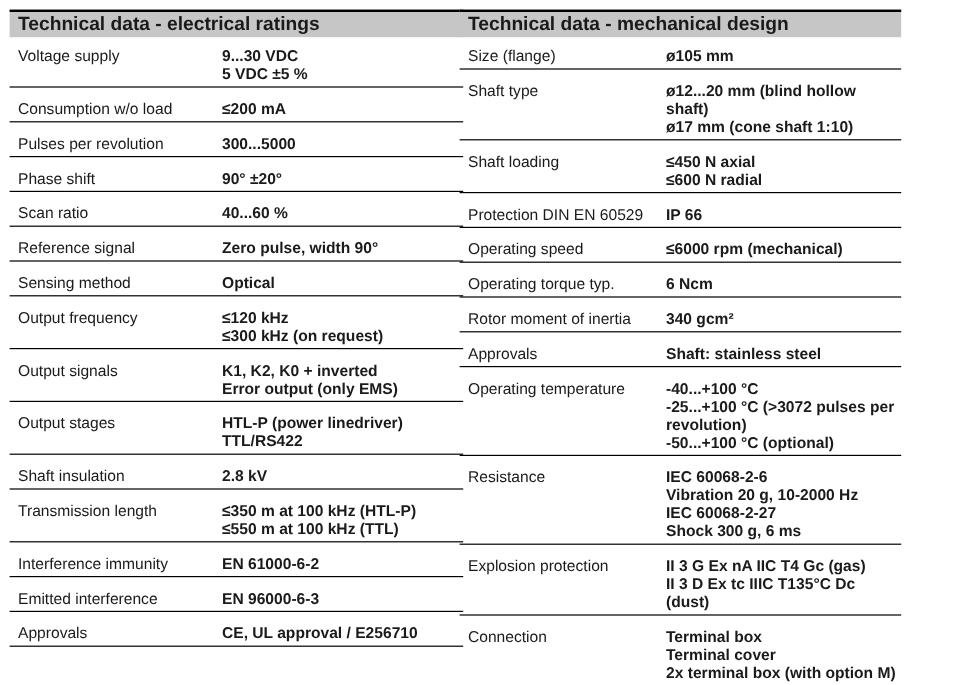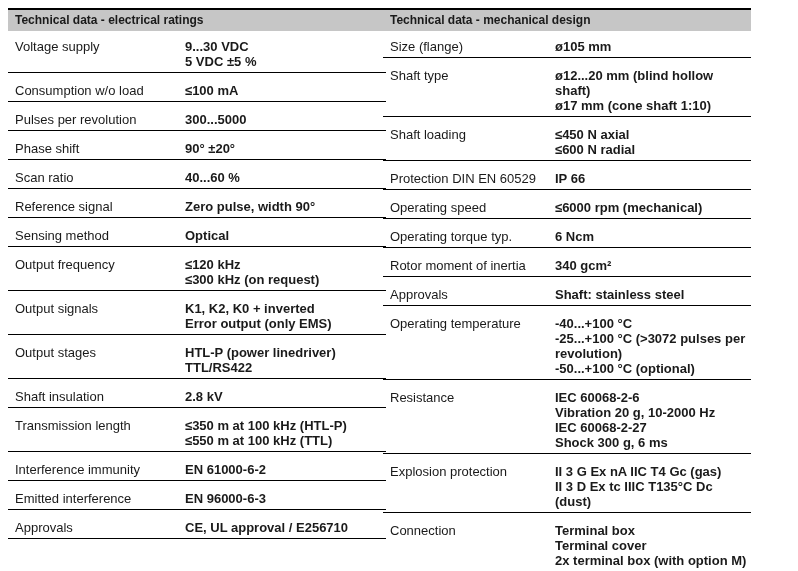--- a/index.html
+++ b/index.html
@@ -21,21 +21,21 @@
     position: absolute;
     top: 8px;
   }
   .tech-table.t0 { left: 8px;   width: 378px; }
   .tech-table.t1 { left: 383px; width: 368px; }
 
   .table-title {
     border-top: 2px solid var(--line, #000);
     background: var(--header-bg, #c6c6c6);
     font-weight: bold;
-    font-size: 12px;
+    font-size: 16px;
     line-height: 15px;
     padding: 3px 4px 3px 7px;
   }
 
   .trow {
     display: flex;
     align-items: flex-start;
     border-bottom: 1px solid var(--line, #000);
     padding: 10px 0 3px 0;
   }
@@ -69,21 +69,21 @@
         <div class="trow">
           <div class="row-label">Voltage supply</div>
           <div class="row-value">
             <div class="value-line">9...30 VDC</div>
             <div class="value-line">5 VDC ±5 %</div>
           </div>
         </div>
         <div class="trow">
           <div class="row-label">Consumption w/o load</div>
           <div class="row-value">
-            <div class="value-line">≤100 mA</div>
+            <div class="value-line">≤200 mA</div>
           </div>
         </div>
         <div class="trow">
           <div class="row-label">Pulses per revolution</div>
           <div class="row-value">
             <div class="value-line">300...5000</div>
           </div>
         </div>
         <div class="trow">
           <div class="row-label">Phase shift</div>

